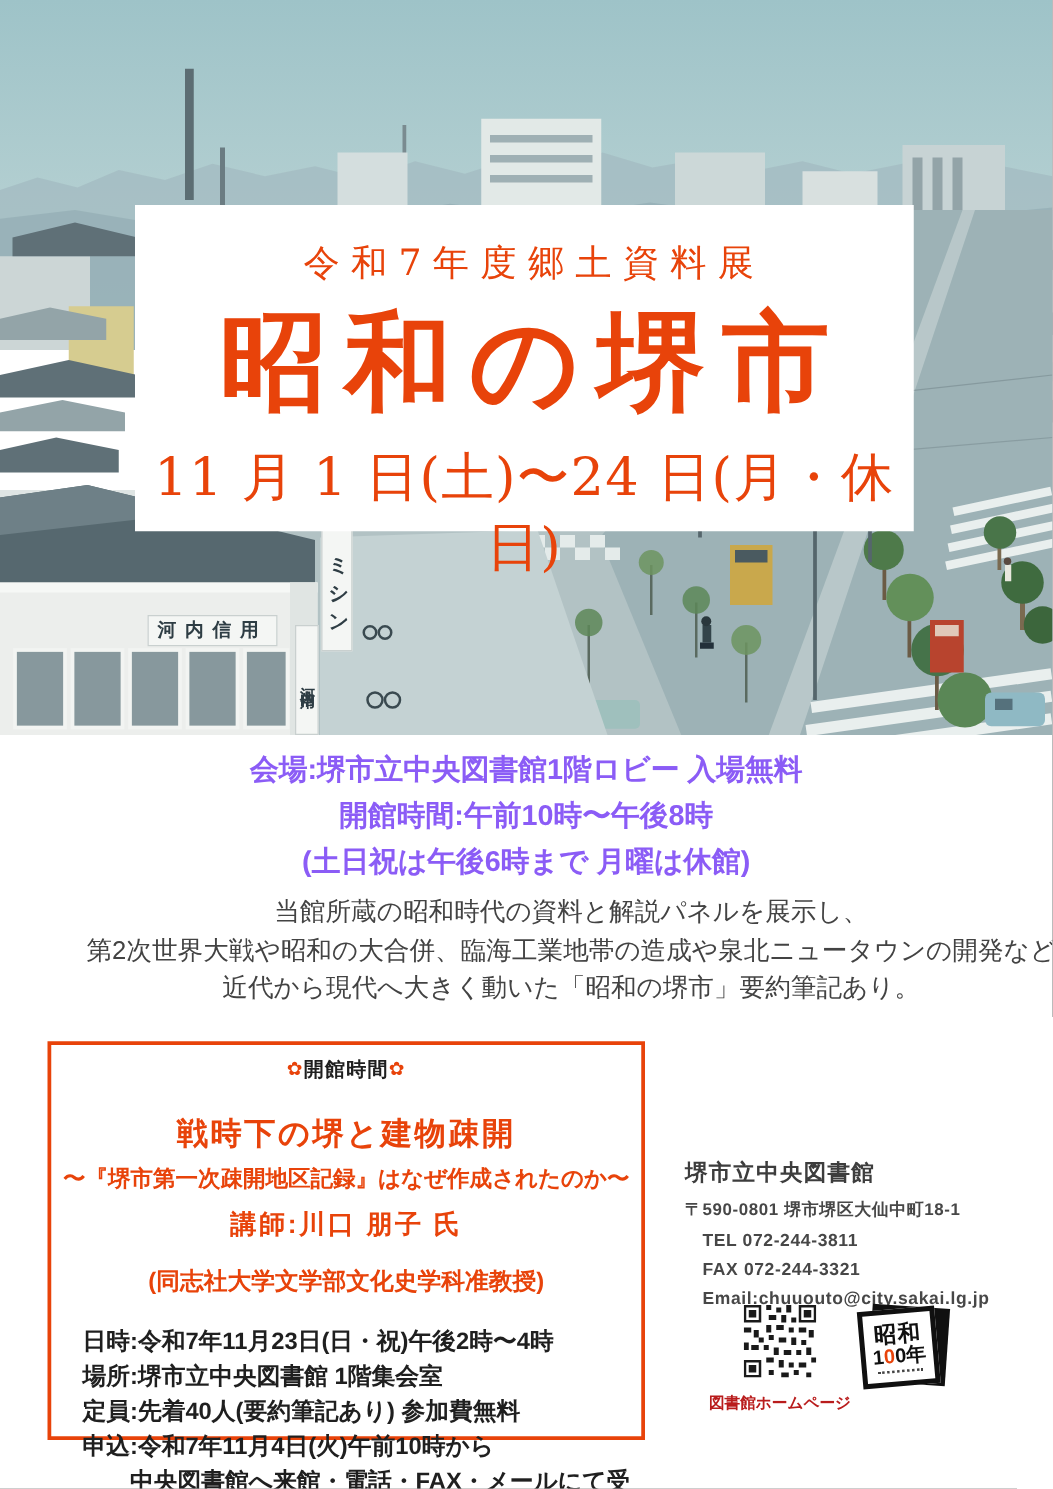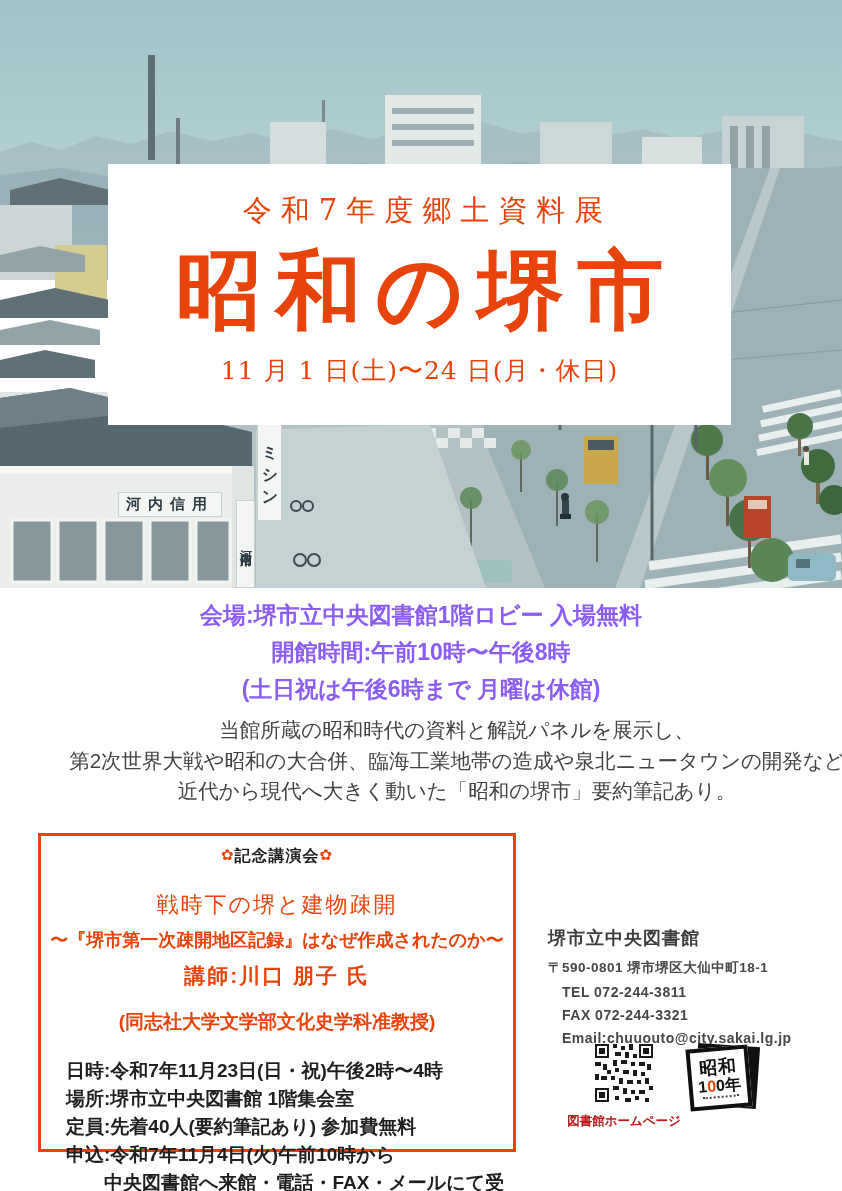--- a/index.html
+++ b/index.html
@@ -19,32 +19,32 @@
   .sign-mishin{left:257px;top:415px;width:23px;height:104px;font-size:16px;
     writing-mode:vertical-rl;text-orientation:upright;letter-spacing:4px;}
   
   .overlay-card{position:absolute;left:108px;top:164px;width:623px;height:261px;
     background:#ffffff;text-align:center;}
   .card-subtitle{margin-top:27px;font-family:"DejaVu Serif","Liberation Serif",serif;
     font-size:29px;letter-spacing:9px;font-weight:500;padding-left:16px;}
   .card-title{margin-top:16px;font-family:"DejaVu Serif","Liberation Serif",serif;
     font-size:86px;line-height:1;letter-spacing:14px;font-weight:700;text-indent:14px;}
   .card-dates{margin-top:21px;font-family:"DejaVu Serif","Liberation Serif",serif;
-    font-size:25px;letter-spacing:1px;font-weight:500;}
+    font-size:42px;letter-spacing:1px;font-weight:500;}
   
   .venue-block{position:absolute;left:0;top:597px;width:842px;text-align:center;
     font-size:23px;font-weight:600;color:#8b5cf6;line-height:37px;}
   .intro-block{position:absolute;left:0;top:715px;width:842px;text-align:center;
     font-size:20.5px;font-weight:500;color:#434343;line-height:30.5px;padding-left:36px;}
   
   .lecture-box{position:absolute;left:38px;top:833px;width:472px;height:313px;
     border:3px solid #e8430a;background:#fff;text-align:center;}
   .lec-badge{margin-top:10px;font-size:16px;font-weight:700;color:#1f1f1f;letter-spacing:1px;}
   .lec-badge .flower{font-size:15px;position:relative;top:-1px;}
-  .lec-title{margin-top:23px;font-size:22px;font-weight:400;letter-spacing:2px;}
+  .lec-title{margin-top:23px;font-size:25px;font-weight:700;letter-spacing:2px;}
   .lec-sub{margin-top:8px;font-size:18px;font-weight:800;}
   .lec-who{margin-top:10px;font-size:21px;font-weight:800;letter-spacing:2px;}
   .lec-aff{margin-top:19px;font-size:19px;font-weight:600;}
   .lec-details{margin-top:22px;text-align:left;padding-left:25px;
     font-size:19px;font-weight:700;color:#1f1f1f;line-height:28px;}
   .lec-indent{padding-left:38px;}
   .accent{color:#e8430a;}
   
   .contact{position:absolute;left:548px;top:926px;width:290px;color:#474747;}
   .contact .name{font-size:18px;font-weight:800;color:#3d3d3d;letter-spacing:1px;}
@@ -280,21 +280,21 @@
   </div>
 
   <div class="intro-block">
     <div>当館所蔵の昭和時代の資料と解説パネルを展示し、</div>
     <div>第2次世界大戦や昭和の大合併、臨海工業地帯の造成や泉北ニュータウンの開発など</div>
     <div>近代から現代へ大きく動いた「昭和の堺市」要約筆記あり。</div>
   </div>
 
   <div class="lecture-box">
     <div class="lec-badge">
-      <span class="flower accent">✿</span><span>記念講演会</span><span class="flower accent">✿</span>
+      <span class="flower accent">✿</span><span>開館時間</span><span class="flower accent">✿</span>
     </div>
     <div class="lec-title accent">戦時下の堺と建物疎開</div>
     <div class="lec-sub accent">〜『堺市第一次疎開地区記録』はなぜ作成されたのか〜</div>
     <div class="lec-who accent">講師:川口 朋子 氏</div>
     <div class="lec-aff accent">(同志社大学文学部文化史学科准教授)</div>
     <div class="lec-details">
       <div>日時:令和7年11月23日(日・祝)午後2時〜4時</div>
       <div>場所:堺市立中央図書館 1階集会室</div>
       <div>定員:先着40人(要約筆記あり) 参加費無料</div>
       <div>申込:令和7年11月4日(火)午前10時から</div>

